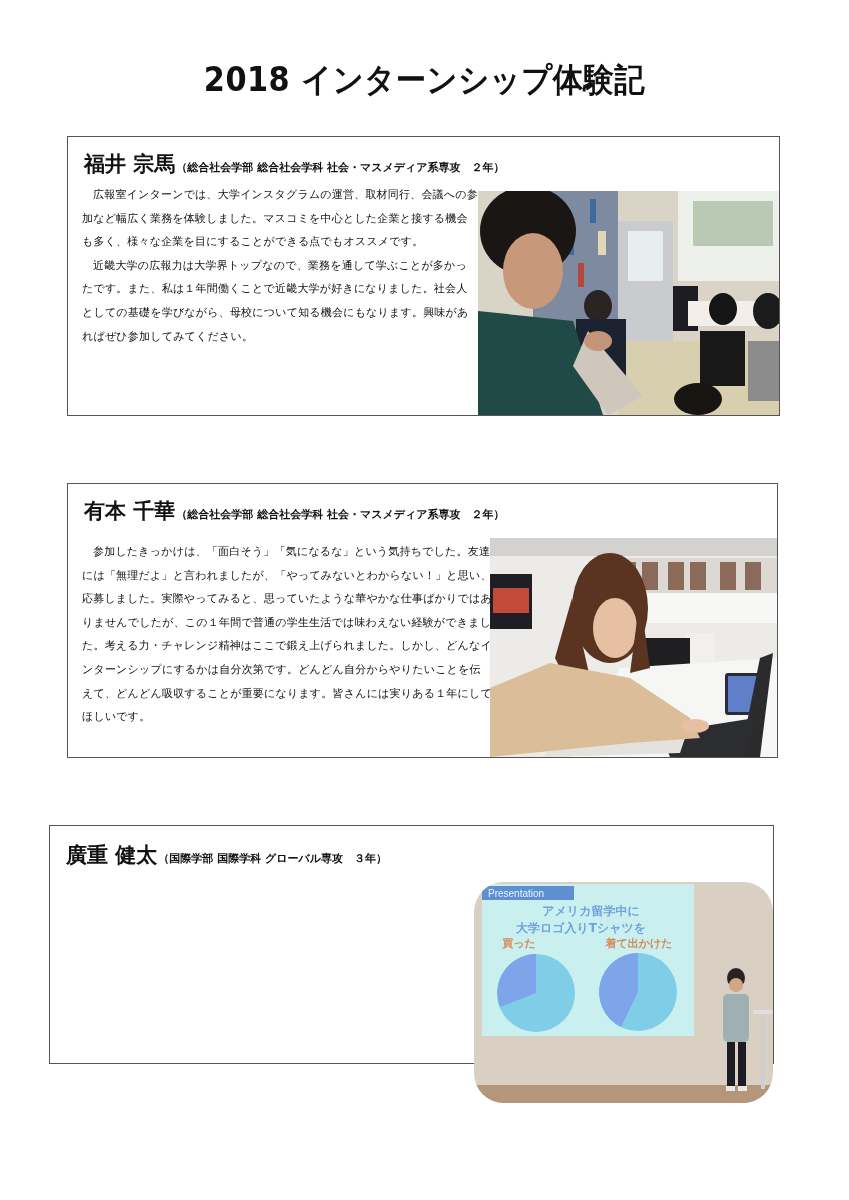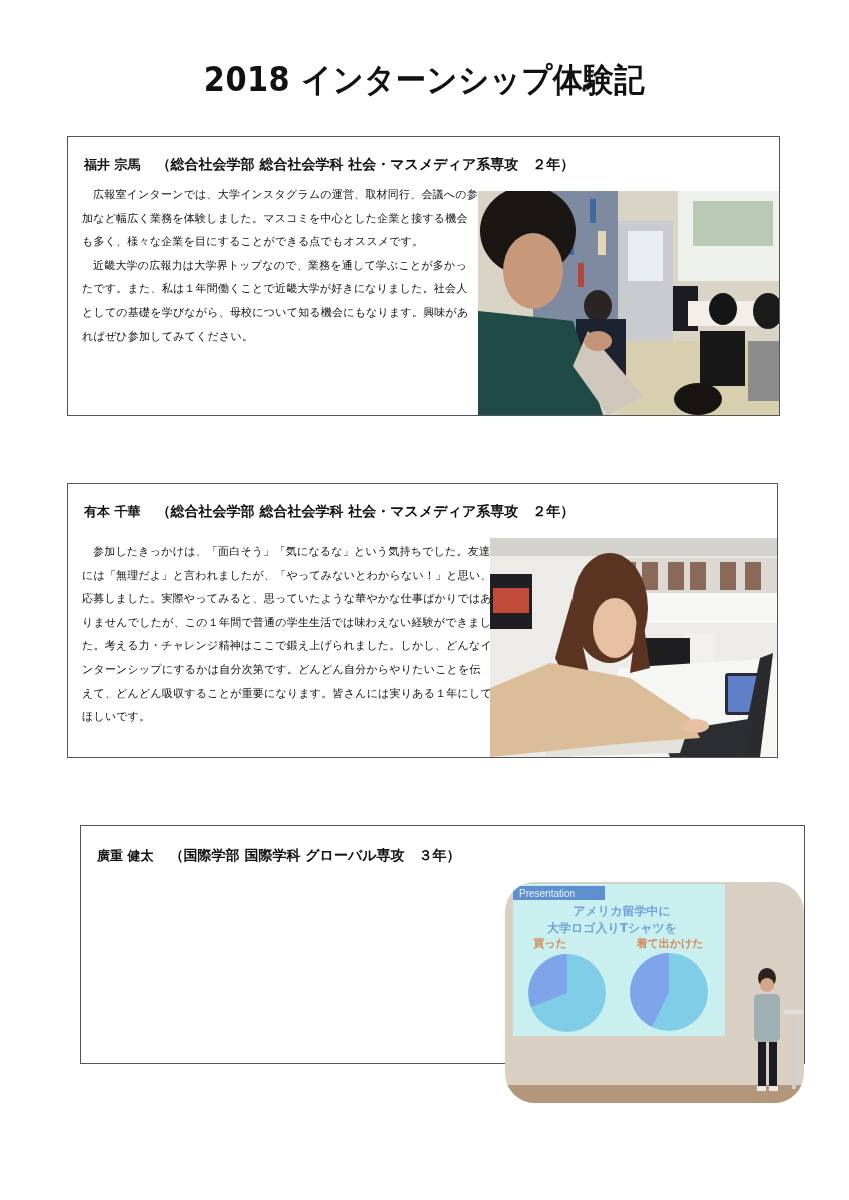--- a/index.html
+++ b/index.html
@@ -4,36 +4,36 @@
 <style>
   html, body { margin:0; padding:0; background:#ffffff; }
   body { width:849px; height:1200px; position:relative; overflow:hidden;
          font-family:"DejaVu Sans","Liberation Sans",sans-serif; color:#111; }
   .title { position:absolute; left:0; top:58px; width:849px; text-align:center;
            font-size:33px; font-weight:bold; letter-spacing:0.5px; line-height:44px;
            transform:scaleX(0.92); transform-origin:center; }
   .box { position:absolute; border:1.5px solid #555; background:#fff; box-sizing:border-box; }
   .box .heading { position:absolute; left:16px; top:16px; white-space:nowrap;
                   font-weight:bold; font-size:16px; line-height:22px; }
-  .box .heading .name { font-size:13px; margin-right:16px; }
-  .box .heading .dept { font-size:14px; }
+  .box .heading .name { font-size:21px; margin-right:1px; }
+  .box .heading .dept { font-size:11px; }
   .box .body { position:absolute; left:14px; font-size:11px; line-height:23.6px; letter-spacing:0.2px; }
   .box .body p { margin:0; text-indent:1em; }
   .photo { position:absolute; overflow:hidden; }
   .photo svg { display:block; width:100%; height:100%; }
 
   #box1 { left:67px; top:136px; width:713px; height:280px; }
   #box1 .body { top:46px; width:396px; }
   #box1 .photo { left:410px; top:54px; width:301px; height:224px; }
 
   #box2 { left:67px; top:483px; width:711px; height:275px;padding-left:17px; }
   #box2 .body { top:56px; width:410px; }
   #box2 .photo { left:422px; top:54px; width:287px; height:219px; }
 
-  #box3 { left:80px; top:825px; width:725px; height:239px; }
+  #box3 { left:49px; top:825px; width:725px; height:239px; }
   #box3 .heading { top:18px; }
   #box3 .body { top:51px; width:414px; }
   #box3 .photo { left:424px; top:56px; width:299px; height:221px;border-radius:30px; }
 </style>
 </head>
 <body>
 
 <div class="title">2018 インターンシップ体験記</div>
 
 <div class="box" id="box1">

